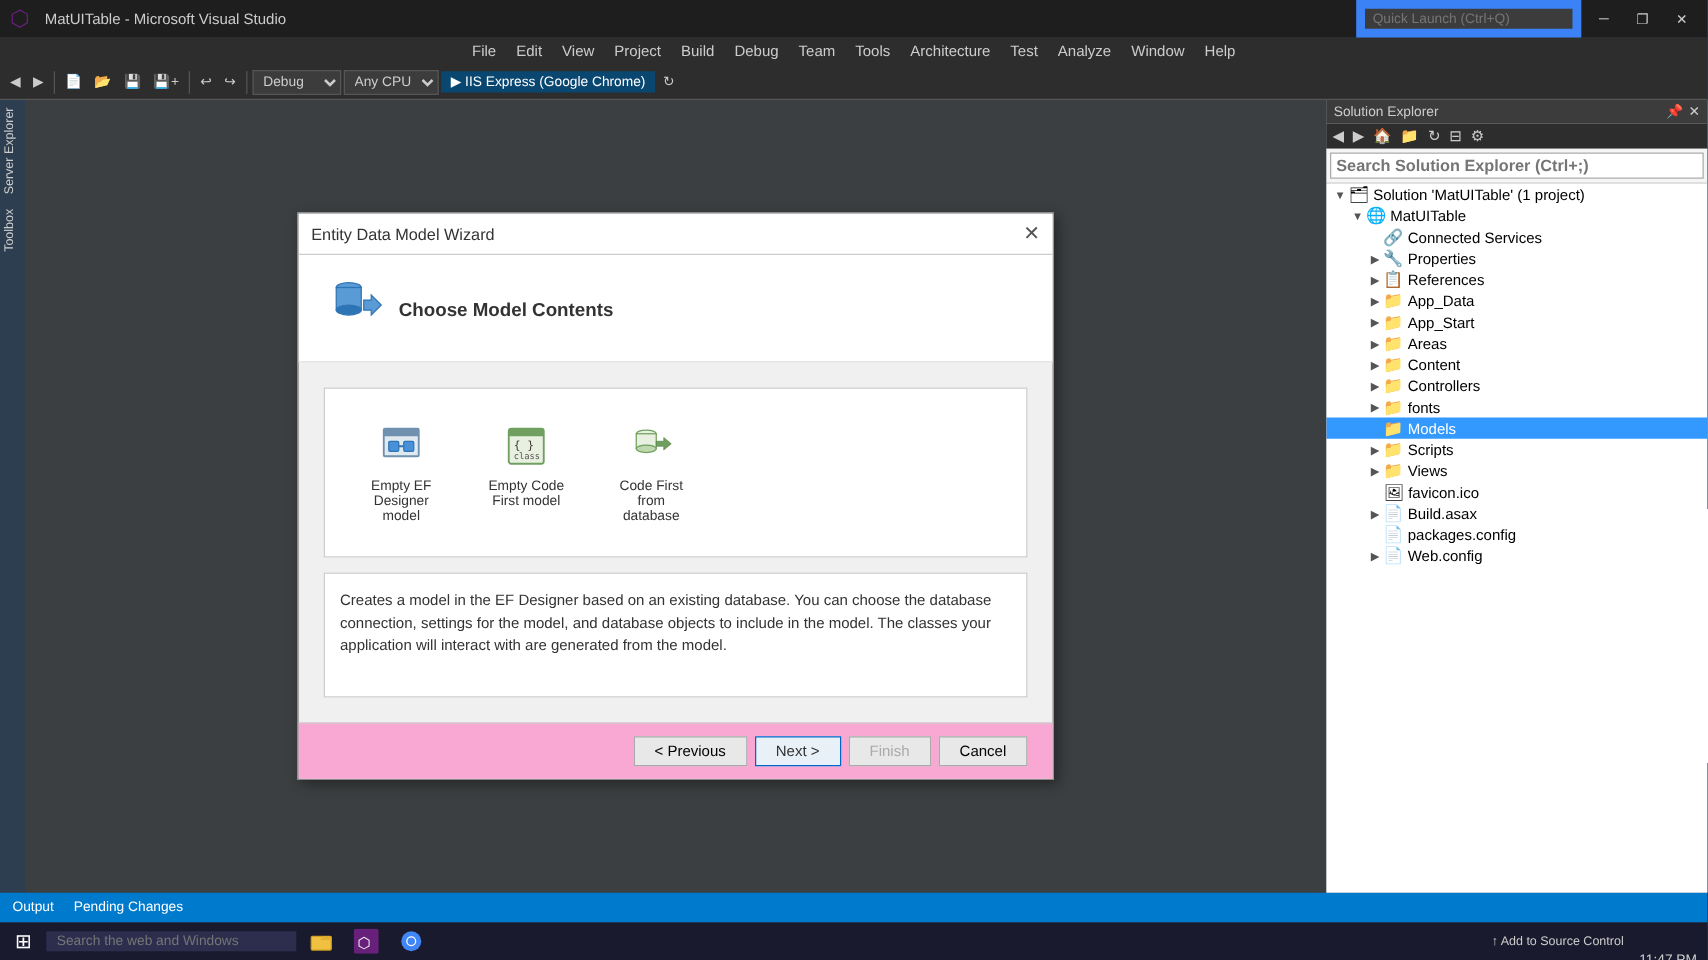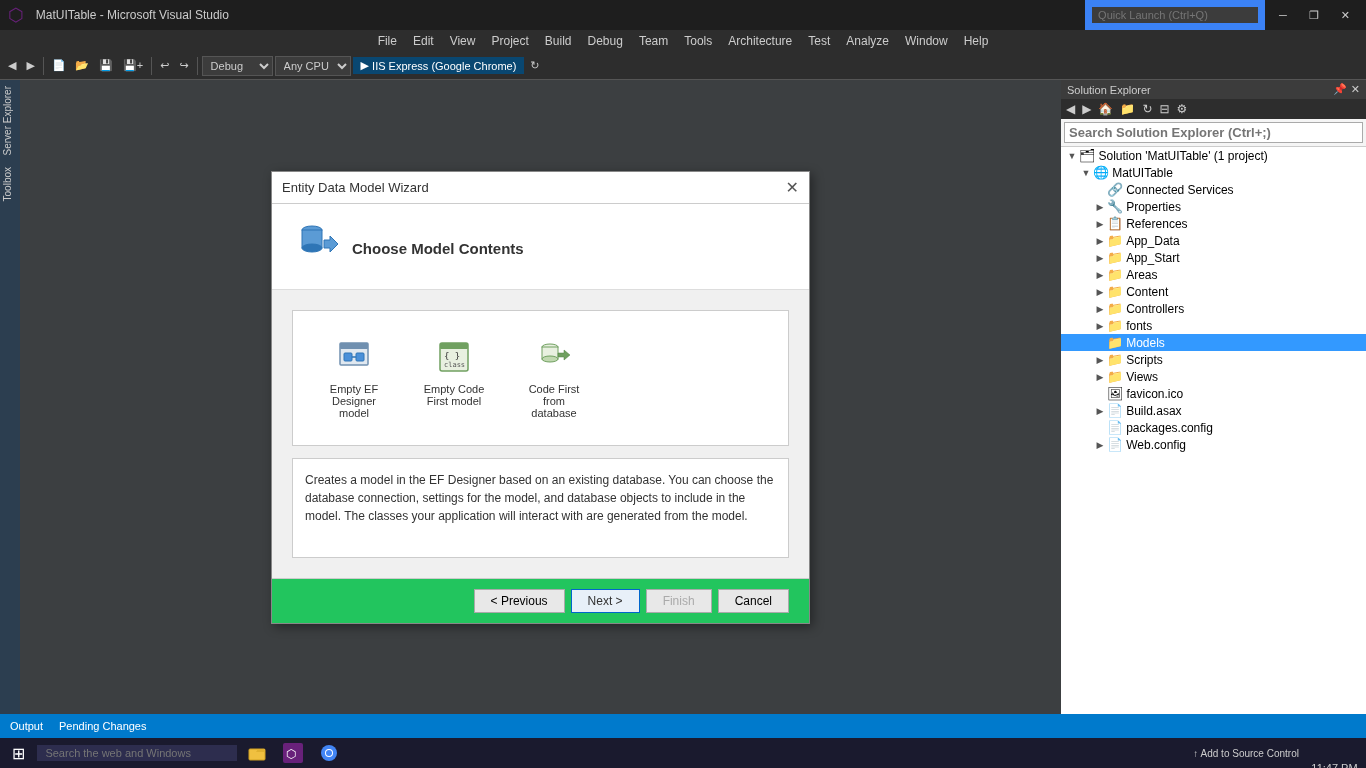--- a/index.html
+++ b/index.html
@@ -44,37 +44,37 @@
     .se-tree { flex: 1; overflow-y: auto; background: #ffffff; }
     .se-item { display: flex; align-items: center; padding: 1px 0; cursor: pointer; font-size: 12px; white-space: nowrap; }
     .se-item.selected { background: #3399ff; color: white; }
     .se-item.selected .se-icon { color: white; }
     .se-arrow { width: 14px; display: inline-block; text-align: center; font-size: 9px; color: #555; }
     .se-icon { margin-right: 3px; font-size: 13px; }
     .se-label { font-size: 12px; }
 
     
     .dialog-overlay { position: absolute; top: 0; left: 0; right: 0; bottom: 0; display: flex; align-items: center; justify-content: center; z-index: 10; }
-    .dialog { background: #f0f0f0; border: 1px solid #888; width: 539px; box-shadow: 3px 3px 10px rgba(0,0,0,0.4); }
+    .dialog { background: #f0f0f0; border: 1px solid #888; width: 605px; box-shadow: 3px 3px 10px rgba(0,0,0,0.4); }
     .dialog-titlebar { background: #fff; border-bottom: 1px solid #ccc; padding: 6px 10px; display: flex; align-items: center; justify-content: space-between; }
     .dialog-title { font-size: 13px; color: #333; }
     .dialog-close { background: none; border: none; cursor: pointer; font-size: 16px; color: #555; }
     .dialog-header { background: #fff; padding: 16px 20px 12px; display: flex; align-items: center; gap: 12px; border-bottom: 1px solid #ddd; }
     .dialog-header-icon { font-size: 36px; }
     .dialog-header-title { font-size: 15px; font-weight: bold; color: #333; }
     .dialog-body { padding: 20px; }
     .dialog-section-title { font-size: 13px; font-weight: bold; color: #333; margin-bottom: 12px; }
     .model-options { display: flex; gap: 10px; background: #fff; border: 1px solid #ccc; padding: 16px; }
     .model-option { display: flex; flex-direction: column; align-items: center; cursor: pointer; padding: 8px; border: 2px solid transparent; width: 90px; }
     .model-option.selected { background: #3399ff; border-color: #0066cc; }
     .model-option.selected .option-label { color: white; }
     .option-icon { width: 40px; height: 40px; display: flex; align-items: center; justify-content: center; margin-bottom: 6px; }
     .option-label { font-size: 11px; text-align: center; color: #333; }
     .description-box { background: #fff; border: 1px solid #ccc; margin-top: 12px; padding: 12px; min-height: 100px; font-size: 12px; color: #333; line-height: 1.5; }
-    .dialog-footer { padding: 10px 20px; display: flex; justify-content: flex-end; gap: 6px; border-top: 1px solid #ccc; background: #22c55e; }
+    .dialog-footer { padding: 10px 20px; display: flex; justify-content: flex-end; gap: 6px; border-top: 1px solid #ccc; background: #f9a8d4; }
     .btn { padding: 4px 16px; font-size: 12px; cursor: pointer; border: 1px solid #aaa; background: #e8e8e8; }
     .btn-primary { background: #e8f0f8; border-color: #0066cc; color: #333; }
     .btn:disabled { color: #aaa; cursor: default; }
 
     
     .status-bar { height: 24px; background: #007acc; color: white; display: flex; align-items: center; padding: 0 10px; font-size: 11px; justify-content: space-between; }
     .status-left { display: flex; gap: 16px; }
 
     
     .taskbar { height: 30px; background: #1a1a2e; display: flex; align-items: center; padding: 0 4px; gap: 4px; position: absolute; bottom: 0; width: 100%; }

